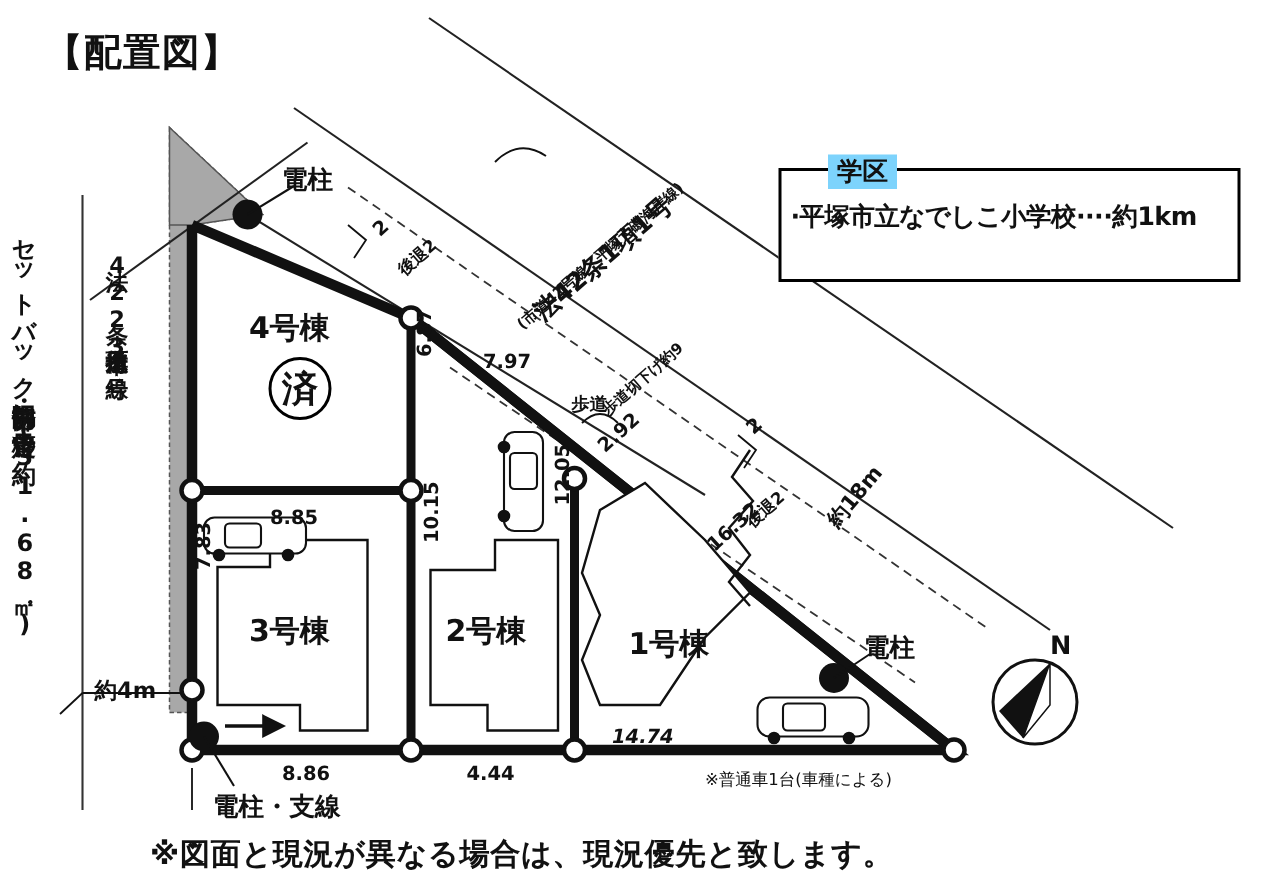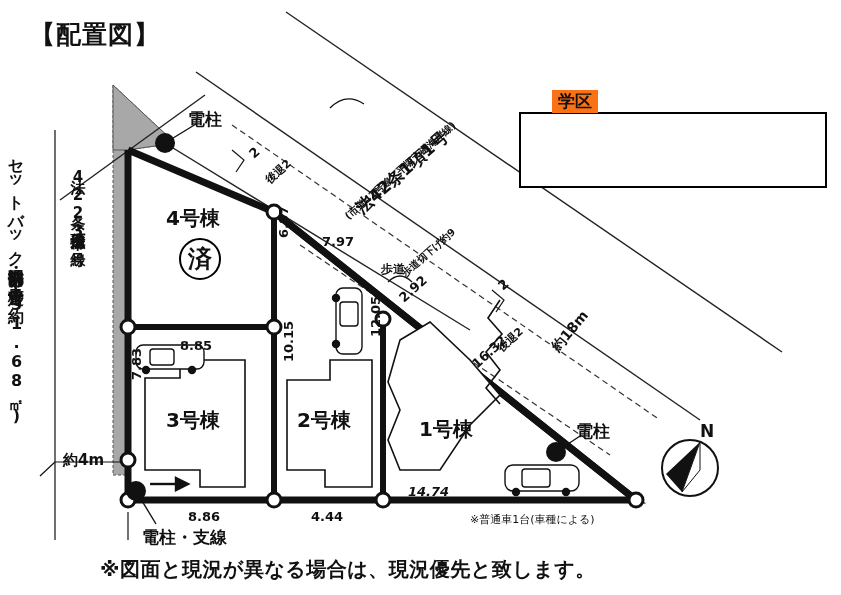--- a/index.html
+++ b/index.html
@@ -42,22 +42,22 @@
 
   
   #school-box {
     left: 519px; top: 112px;
     width: 308px; height: 76px;
     border: 2px solid #000;
     background: #fff;
     box-sizing: border-box;
   }
   #school-legend {
-    left: 552px; top: 90px;
-    background: #f97316;
+    left: 552px; top: 103px;
+    background: #7dd3fc;
     padding: 0 6px;
     font-size: 17px;
     font-weight: bold;
     white-space: nowrap;
   }
   .school-line {
     position: absolute;
     left: 527px;
     font-size: 17px;
     font-weight: bold;
@@ -325,20 +325,21 @@
       <circle cx="690" cy="468" r="28" fill="#ffffff" stroke="#111" stroke-width="2"></circle>
       <polygon points="700,442 682,492 666,474" fill="#111"></polygon>
       <polygon points="700,442 682,492 700,470" fill="#ffffff" stroke="#111" stroke-width="1"></polygon>
     </g>
   </svg>
 
   <div class="abs" id="title">【配置図】</div>
 
   <div class="abs" id="school-box"></div>
   <div class="abs" id="school-legend">学区</div>
+  <div class="school-line" id="school-line-0">·平塚市立なでしこ小学校····約1km</div>
 
   <div class="abs vert" id="setback-text">セットバック・隅切部分市に移管予定(約31.68㎡)</div>
   <div class="abs vert" id="road42-text">法42条2項・市道撫子原3号線</div>
 
   <div class="abs" id="road-main">法42条1項1号</div>
   <div class="abs" id="road-sub">(市道42号線・平塚大磯海岸線)</div>
   <div class="abs" id="road-curb">歩道切下げ約9</div>
   <div class="abs" id="setback-a">後退2</div>
   <div class="abs" id="setback-b">後退2</div>
   <div class="lbl" id="lbl-sidewalk">歩道</div>

